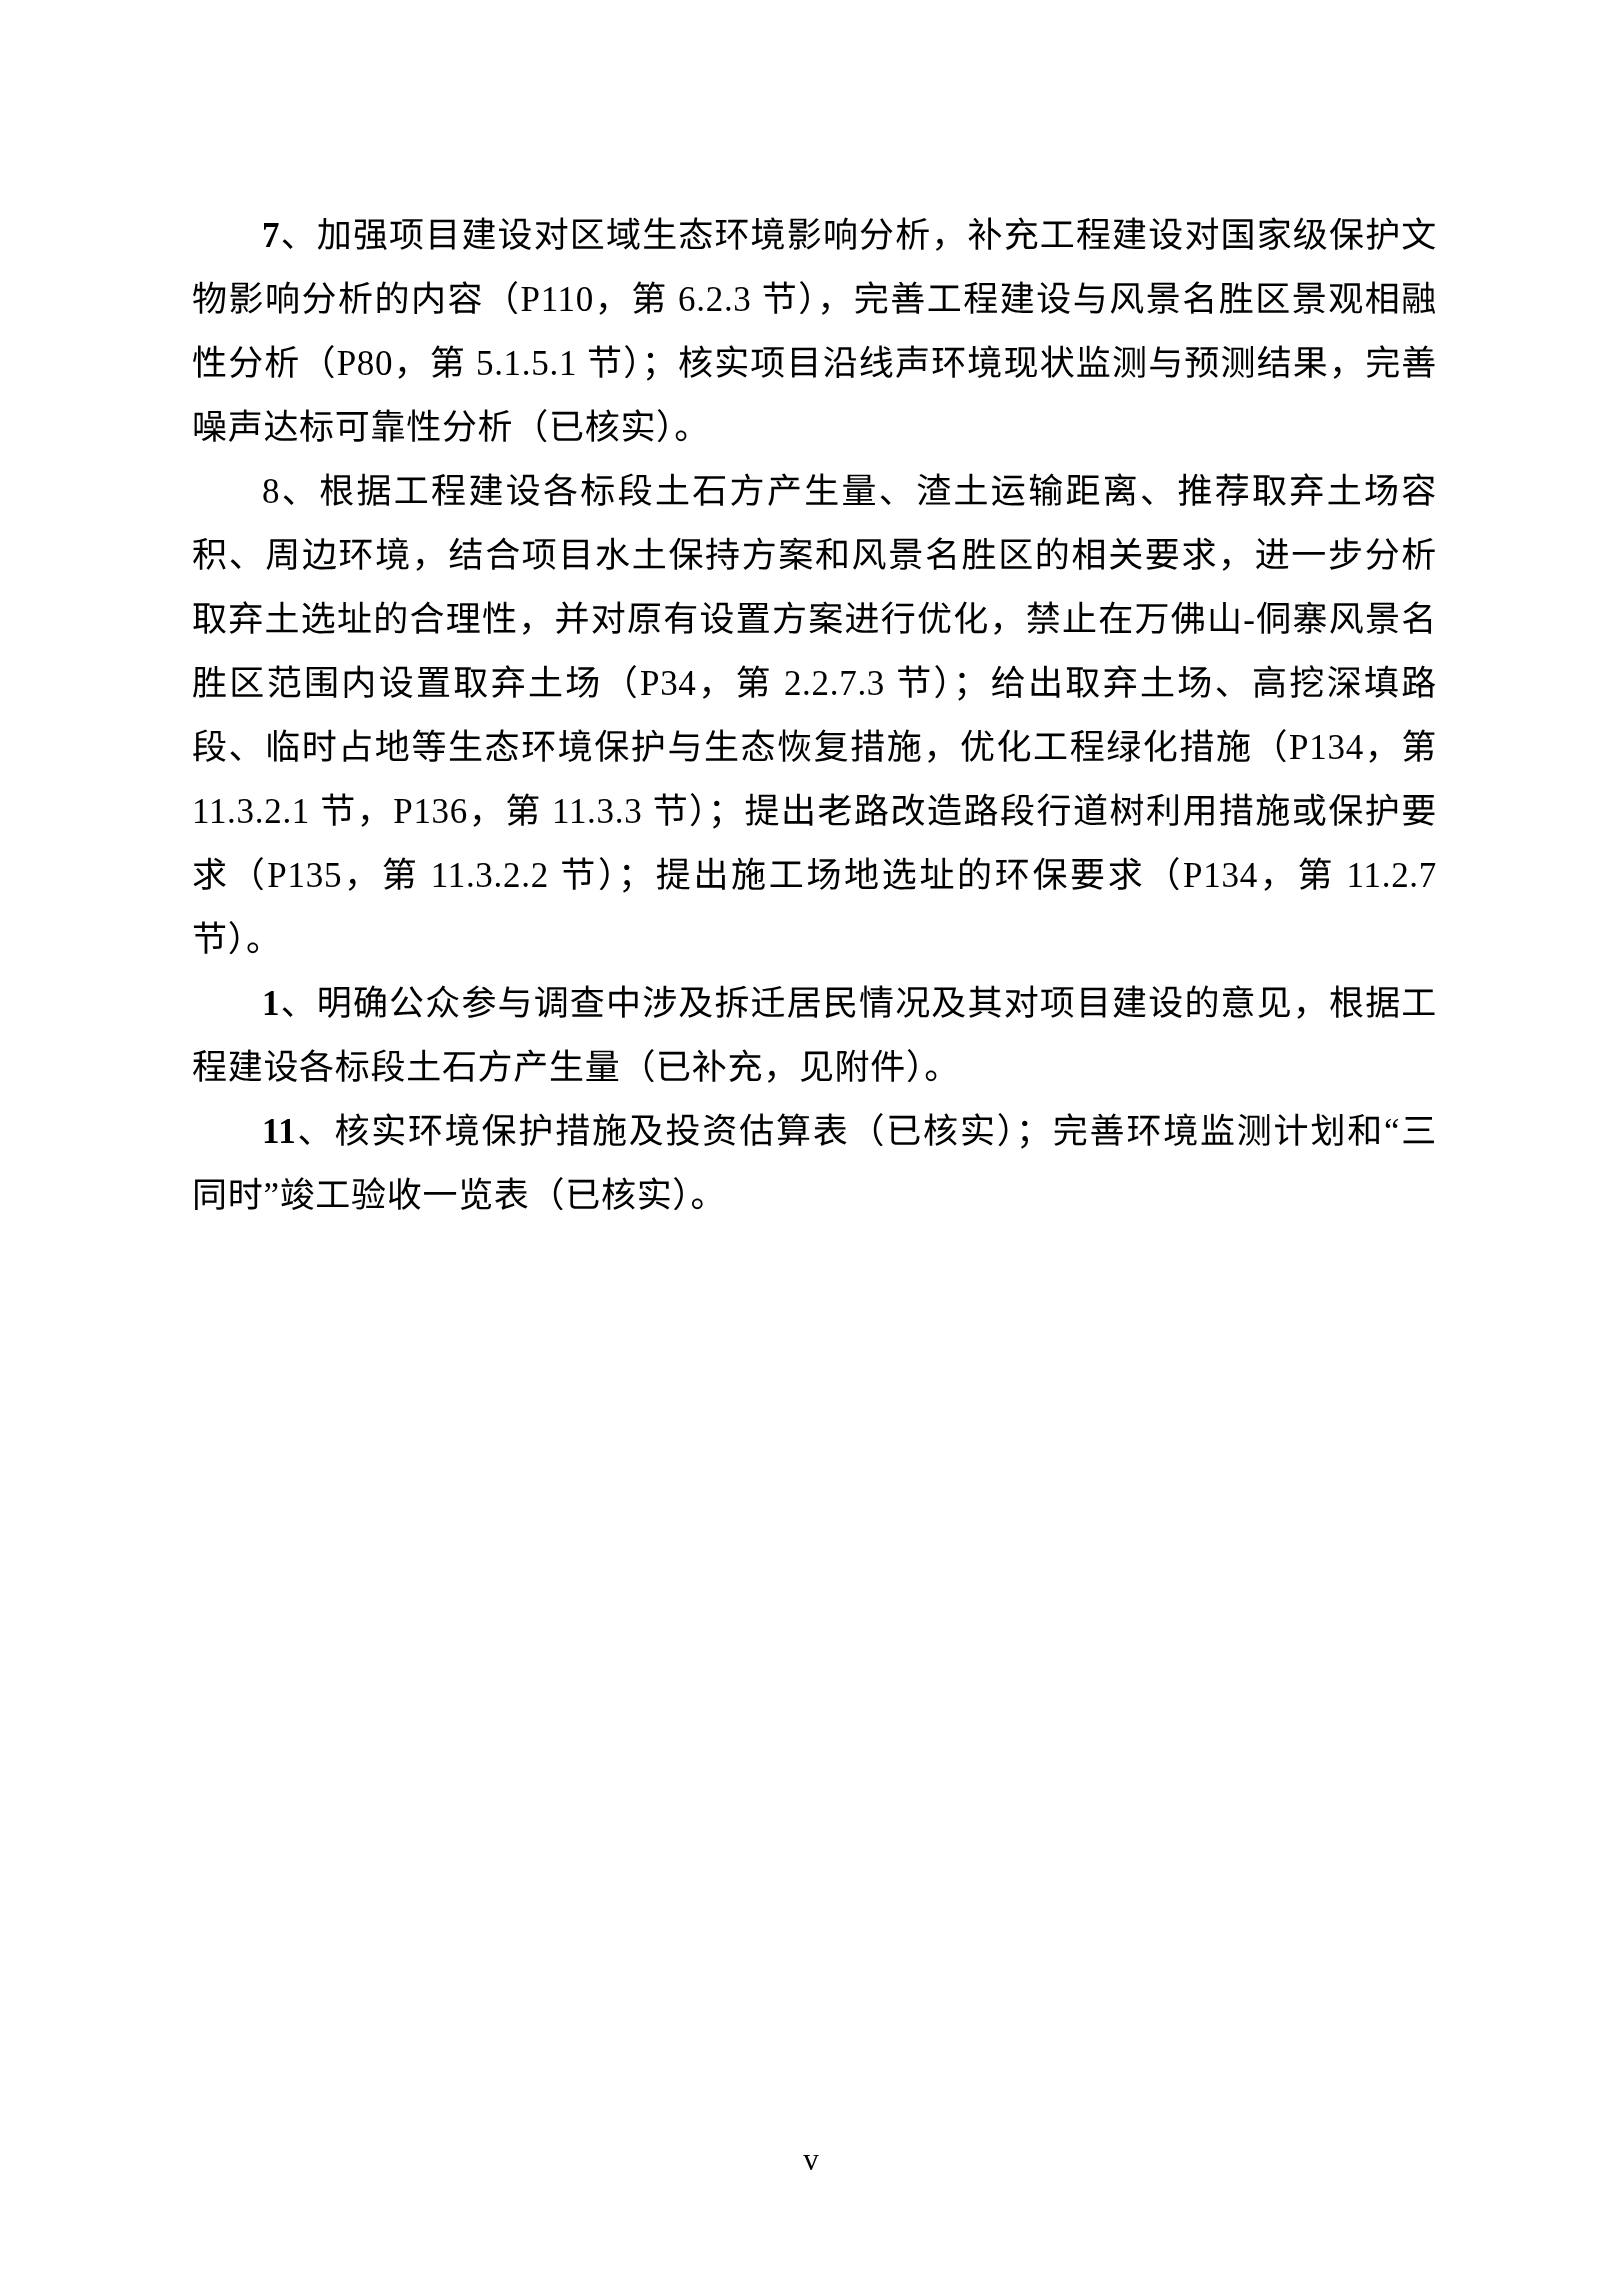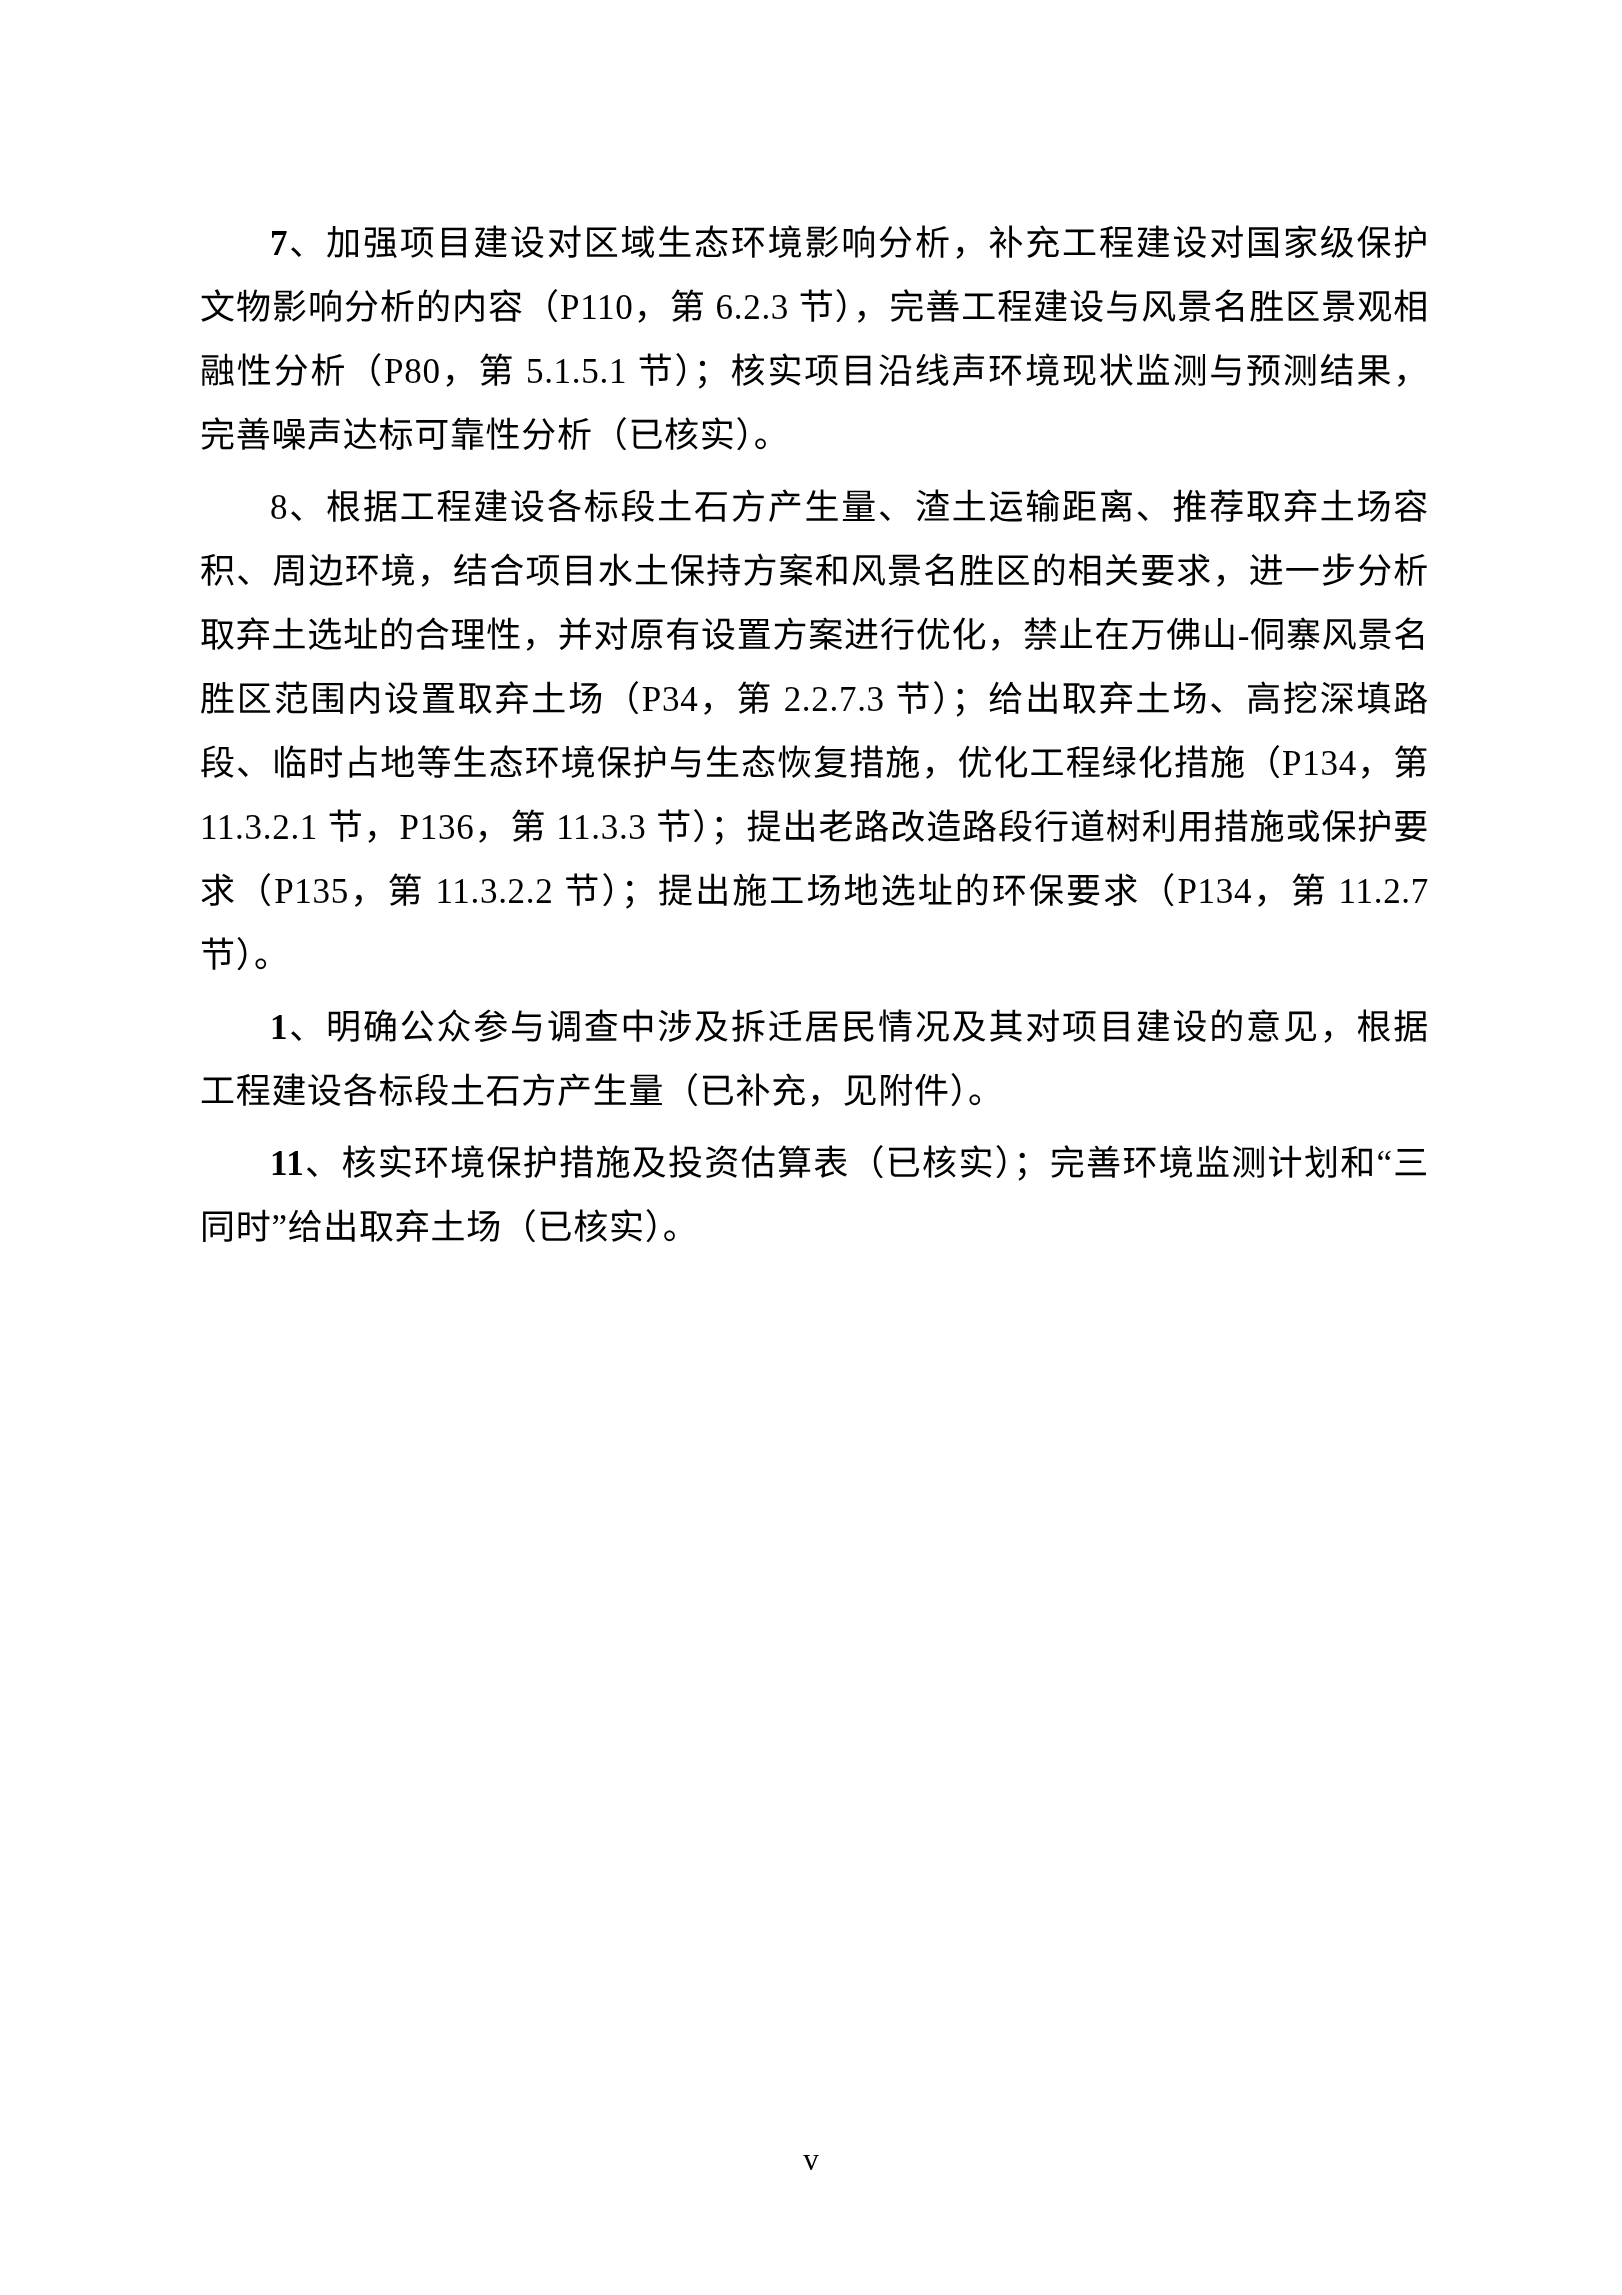--- a/index.html
+++ b/index.html
@@ -19,21 +19,21 @@
   .content {
     position: absolute;
     left: 192px;
     top: 204px;
     width: 1245px;
     font-size: 35px;
     line-height: 64px;
     text-align: justify;
   }
   .para {
-    margin: 8px;
+    margin: 0;
     padding: 0;
     text-indent: 2em;
     letter-spacing: 0.7px;
   }
   .para-number {
     font-weight: normal;
   }
   .para-number.bold {
     font-weight: bold;
   }
@@ -54,20 +54,20 @@
 
   <div class="content">
 
     <p class="para"><span class="para-number bold">7</span><span>、</span><span>加强项目建设对区域生态环境影响分析，补充工程建设对国家级保护文物影响分析的内容（P110，第 6.2.3 节），完善工程建设与风景名胜区景观相融性分析（P80，第 5.1.5.1 节）；核实项目沿线声环境现状监测与预测结果，完善噪声达标可靠性分析（已核实）。</span></p>
 
     <p class="para"><span class="para-number">8</span><span>、</span><span>根据工程建设各标段土石方产生量、渣土运输距离、推荐取弃土场容积、周边环境，结合项目水土保持方案和风景名胜区的相关要求，进一步分析取弃土选址的合理性，并对原有设置方案进行优化，禁止在万佛山-侗寨风景名胜区范围内设置取弃土场（P34，第 2.2.7.3 节）；给出取弃土场、高挖深填路段、临时占地等生态环境保护与生态恢复措施，优化工程绿化措施（P134，第 11.3.2.1 节，P136，第 11.3.3 节）；提出老路改造路段行道树利用措施或保护要求（P135，第 11.3.2.2 节）；提出施工场地选址的环保要求（P134，第 11.2.7 节）。</span></p>
 
 
     <p class="para"><span class="para-number bold">1</span><span>、</span><span>明确公众参与调查中涉及拆迁居民情况及其对项目建设的意见，根据工程建设各标段土石方产生量（已补充，见附件）。</span></p>
 
-    <p class="para"><span class="para-number bold">11</span><span>、</span><span>核实环境保护措施及投资估算表（已核实）；完善环境监测计划和“三同时”给出取弃土场（已核实）。</span></p>
+    <p class="para"><span class="para-number bold">11</span><span>、</span><span>核实环境保护措施及投资估算表（已核实）；完善环境监测计划和“三同时”竣工验收一览表（已核实）。</span></p>
 
   </div>
 
   <div class="page-number">v</div>
 
 </div>
 
 
 </body></html>

